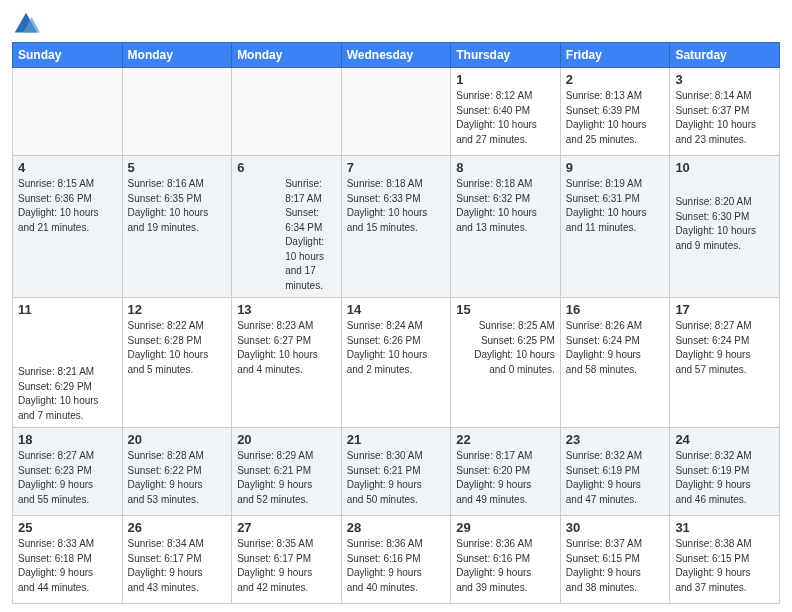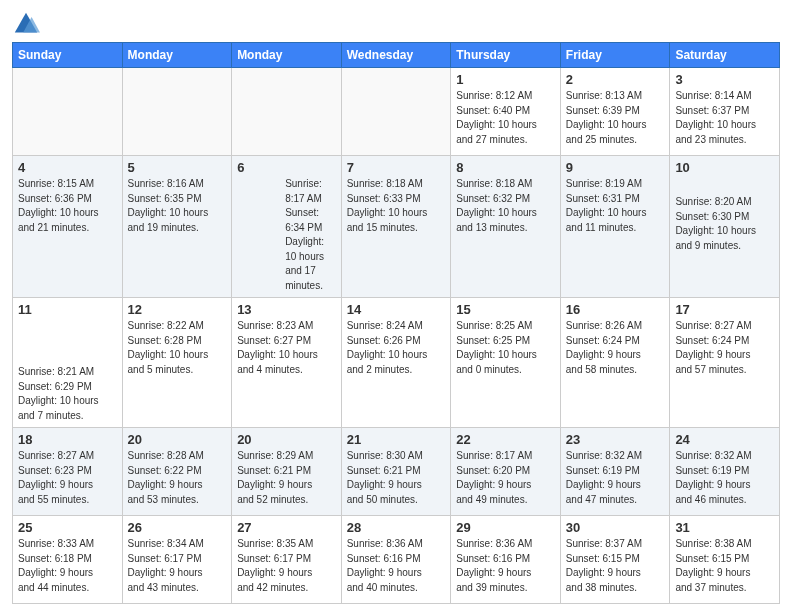--- a/index.html
+++ b/index.html
@@ -236,21 +236,21 @@
           </td>
           <td>
             <span class="day-number">14</span>
             <div class="day-info" style="white-space: pre-line;">Sunrise: 8:24 AM
 Sunset: 6:26 PM
 Daylight: 10 hours
 and 2 minutes.</div>
           </td>
           <td>
             <span class="day-number">15</span>
-            <div class="day-info" style="white-space: pre-line;">Sunrise: 8:25 AM
+            <div class="day-info" style="white-space: pre-line; text-align: right;">Sunrise: 8:25 AM
 Sunset: 6:25 PM
 Daylight: 10 hours
 and 0 minutes.</div>
           </td>
           <td>
             <span class="day-number">16</span>
             <div class="day-info" style="white-space: pre-line;">Sunrise: 8:26 AM
 Sunset: 6:24 PM
 Daylight: 9 hours
 and 58 minutes.</div>

